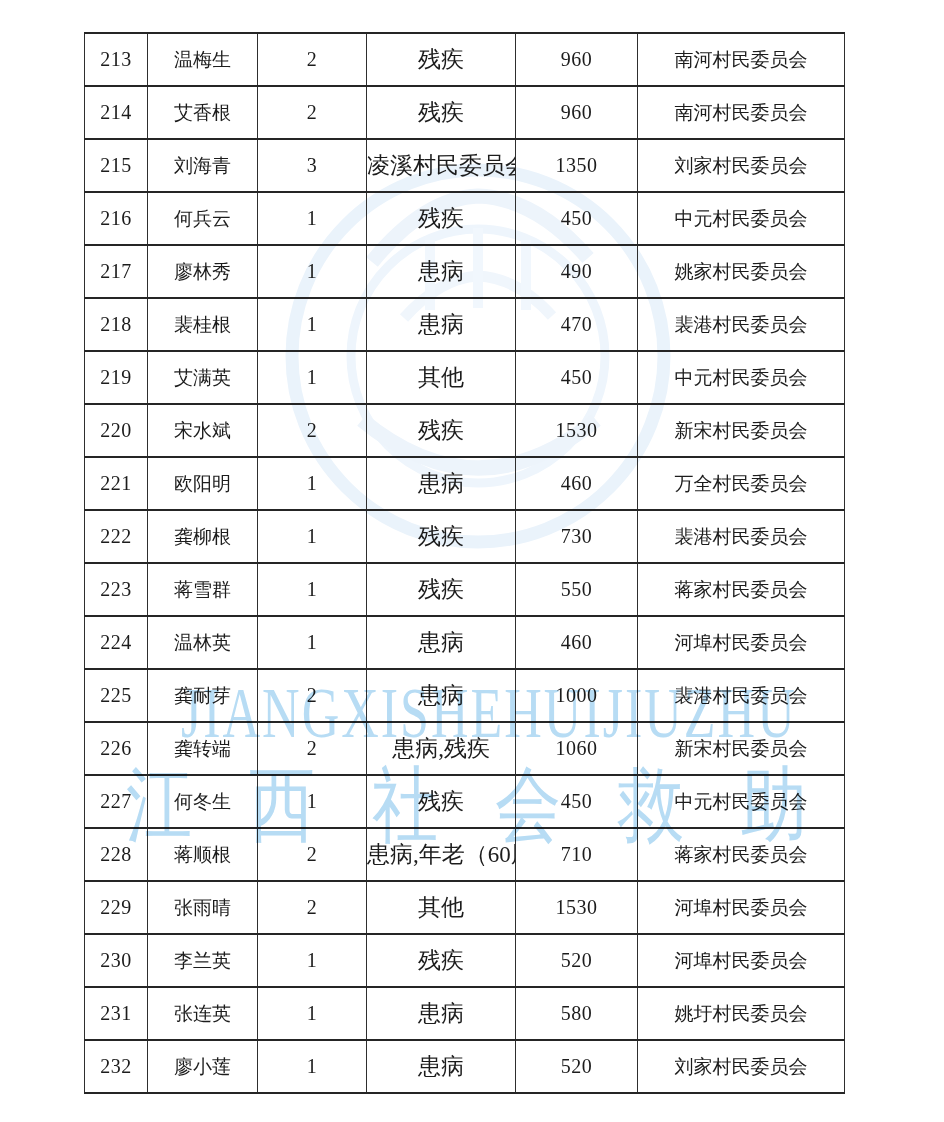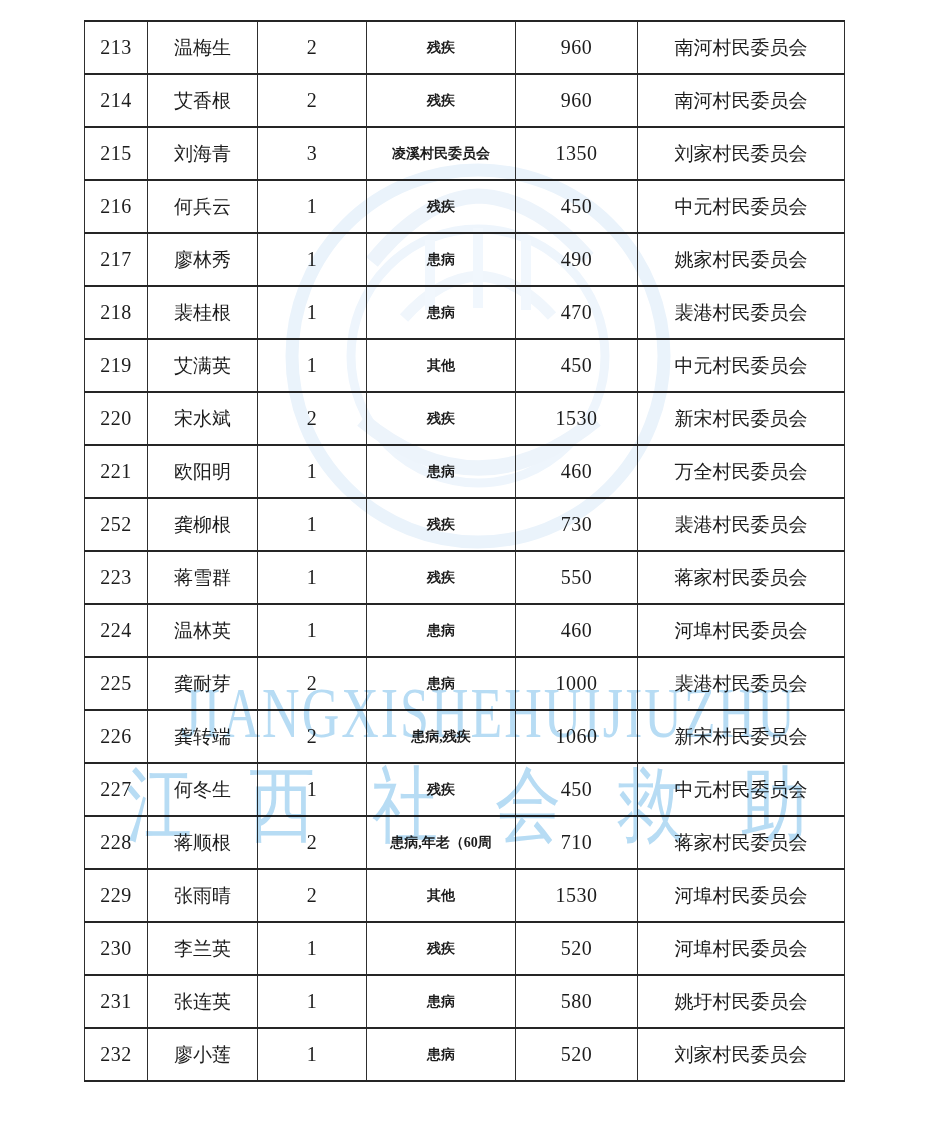--- a/index.html
+++ b/index.html
@@ -22,21 +22,21 @@
     position: absolute;
     left: 0;
     top: 0;
     z-index: 0;
     pointer-events: none;
   }
   
   table.roster {
     position: absolute;
     left: 84px;
-    top: 20px;
+    top: 32px;
     width: 760px;
     border-collapse: collapse;
     table-layout: fixed;
     z-index: 1;
     background: transparent;
     padding-left: 28px;
   }
   table.roster td {
     border-left: 1px solid #2e2e2e;
     border-right: 1px solid #2e2e2e;
@@ -51,22 +51,21 @@
     white-space: nowrap;
     overflow: hidden;
   }
   table.roster td.cell-index,
   table.roster td.cell-count,
   table.roster td.cell-amount {
     font-size: 20px;
     letter-spacing: 0.5px;
   }
   table.roster td.cell-category {
-    font-size: 14px;
-    font-weight: bold;
+    font-size: 23px;
   }
   
   .wm {
     position: absolute;
     z-index: 3;
     pointer-events: none;
     mix-blend-mode: multiply;
     line-height: 1;
     white-space: nowrap;
   }
@@ -180,21 +179,21 @@
         </tr>
         <tr>
           <td class="cell-index">221</td>
           <td class="cell-name">欧阳明</td>
           <td class="cell-count">1</td>
           <td class="cell-category">患病</td>
           <td class="cell-amount">460</td>
           <td class="cell-committee">万全村民委员会</td>
         </tr>
         <tr>
-          <td class="cell-index">252</td>
+          <td class="cell-index">222</td>
           <td class="cell-name">龚柳根</td>
           <td class="cell-count">1</td>
           <td class="cell-category">残疾</td>
           <td class="cell-amount">730</td>
           <td class="cell-committee">裴港村民委员会</td>
         </tr>
         <tr>
           <td class="cell-index">223</td>
           <td class="cell-name">蒋雪群</td>
           <td class="cell-count">1</td>

